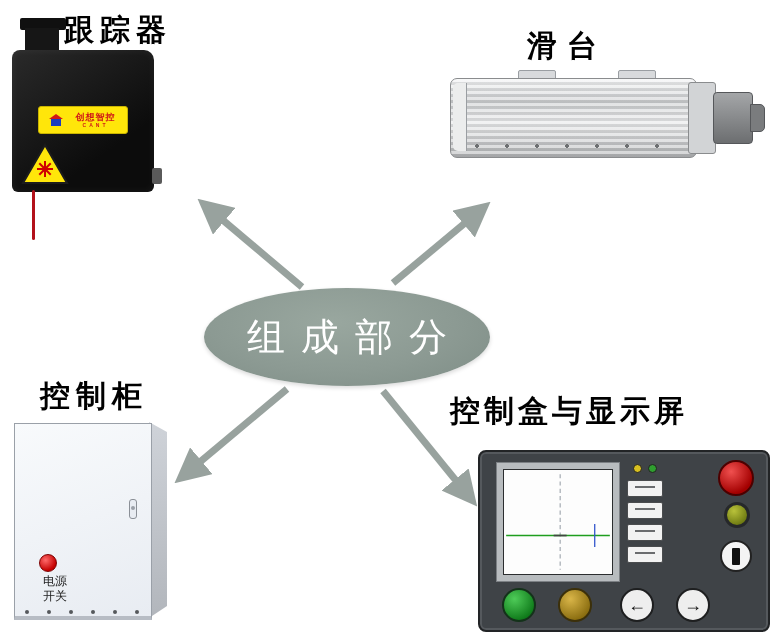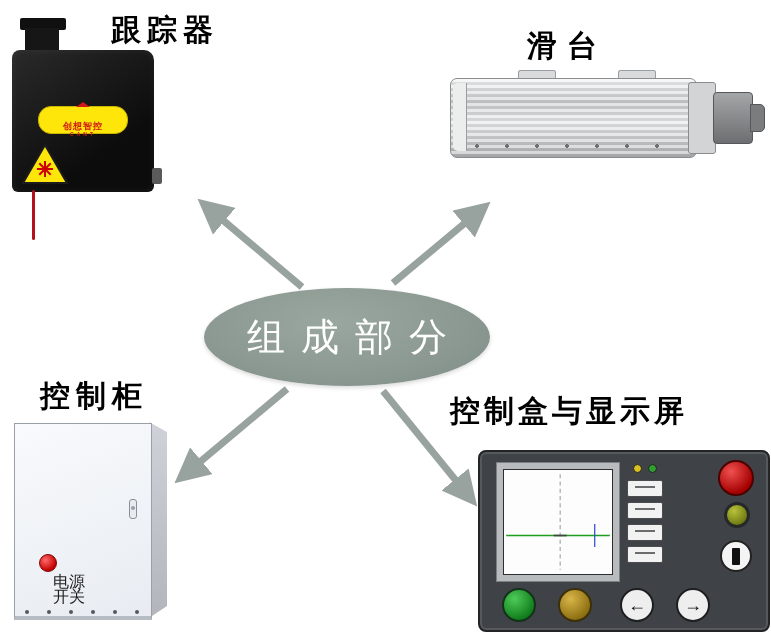--- a/index.html
+++ b/index.html
@@ -7,33 +7,33 @@
 
   
   .arrows{position:absolute;left:0;top:0;width:771px;height:639px;}
   .ellipse{position:absolute;left:204px;top:288px;width:286px;height:98px;border-radius:50%;
            background:radial-gradient(ellipse at 45% 35%, #99a79f, #8c9a93 55%, #7e8d86);
            display:flex;align-items:center;justify-content:center;box-shadow:0 2px 4px rgba(0,0,0,.15);}
   .ellipse span{color:#ffffff;font-size:38px;font-weight:normal;letter-spacing:16px;padding-left:16px;white-space:nowrap;}
 
   
   .node-label{position:absolute;color:#000;font-weight:bold;font-size:30px;letter-spacing:6px;white-space:nowrap;}
-  .lbl-tracker{left:64px;top:10px;margin-left:47px;}
+  .lbl-tracker{left:64px;top:10px;}
   .lbl-slide{left:527px;top:26px;letter-spacing:10px;}
   .lbl-cabinet{left:40px;top:376px;}
   .lbl-controlbox{left:450px;top:391px;letter-spacing:4px;}
 
   
   .tracker{position:absolute;left:12px;top:18px;width:170px;height:225px;}
   .tracker .cap{position:absolute;left:8px;top:0;width:46px;height:12px;background:#101010;border-radius:2px;}
   .tracker .chimney{position:absolute;left:13px;top:10px;width:34px;height:26px;background:#161616;}
   .tracker .body{position:absolute;left:0;top:32px;width:142px;height:142px;border-radius:8px 10px 6px 6px;
                  background:linear-gradient(145deg,#2a2a2a,#0c0c0c 70%);box-shadow:inset 0 0 8px rgba(255,255,255,.06);}
   .tracker .logo{position:absolute;left:26px;top:56px;width:88px;height:26px;background:#ffe60a;border:1px solid #c9b400;
-                 border-radius:13px;display:flex;align-items:center;justify-content:center;gap:15px;flex-direction:column;}
+                 border-radius:3px;display:flex;align-items:center;justify-content:center;gap:15px;}
   .logo-house{width:10px;height:7px;background:#1a3bbf;position:relative;margin-top:4px;}
   .logo-house::before{content:"";position:absolute;left:-2px;top:-5px;border-left:7px solid transparent;border-right:7px solid transparent;border-bottom:5px solid #d01818;}
   .logo-texts{display:flex;flex-direction:column;align-items:center;line-height:1;}
   .logo-brand{color:#d01818;font-size:9px;font-weight:bold;letter-spacing:1px;}
   .logo-sub{color:#d01818;font-size:5px;font-weight:bold;letter-spacing:3px;margin-top:1px;}
   .tracker .warn{position:absolute;left:8px;top:92px;}
   .tracker .connector{position:absolute;left:140px;top:150px;width:10px;height:16px;background:#5a5a5a;border-radius:2px;}
   .tracker .wire{position:absolute;left:20px;top:172px;width:3px;height:50px;background:#b3111b;border-radius:2px;}
 
   
@@ -54,21 +54,21 @@
   
   .cabinet{position:absolute;left:14px;top:420px;width:170px;height:205px;}
   .cabinet .sideface{position:absolute;left:135px;top:0;width:18px;height:198px;background:linear-gradient(#cfd3d9,#b2b6bc);
       clip-path:polygon(0 1%,100% 6%,100% 94%,0 100%);}
   .cabinet .front{position:absolute;left:0;top:3px;width:136px;height:192px;background:linear-gradient(160deg,#f8fafc,#e8ecf2);
       border:1px solid #9aa0a8;border-bottom:4px solid #b7bcc4;}
   .cabinet .handle{position:absolute;left:114px;top:75px;width:6px;height:18px;border:1px solid #8b9097;border-radius:3px;background:#e8ecf2;}
   .cabinet .handle::after{content:"";position:absolute;left:0.5px;top:6px;width:4px;height:4px;border-radius:50%;background:#9aa0a8;}
   .cabinet .power-btn{position:absolute;left:24px;top:130px;width:16px;height:16px;border-radius:50%;
       background:radial-gradient(circle at 35% 32%,#ff6a6a,#c40000 70%);border:1px solid #7d0000;}
-  .cabinet .power-text{position:absolute;left:38px;top:150px;font-size:16px;line-height:15px;color:#1c1c1c;}
+  .cabinet .power-text{position:absolute;left:28px;top:150px;font-size:12px;line-height:15px;color:#1c1c1c;}
   .cabinet .screws{position:absolute;left:10px;top:186px;width:4px;height:4px;border-radius:50%;background:#55585c;
       box-shadow:22px 0 0 #55585c,44px 0 0 #55585c,66px 0 0 #55585c,88px 0 0 #55585c,110px 0 0 #55585c;}
 
   
   .panel{position:absolute;left:478px;top:450px;width:288px;height:178px;background:#3f4347;border:2px solid #222426;border-radius:8px;
       box-shadow:inset 0 0 0 2px #55595d;}
   .panel .bezel{position:absolute;left:16px;top:10px;width:122px;height:118px;background:#b8bcbf;border:1px solid #7c8084;}
   .panel .screen{position:absolute;left:6px;top:6px;width:108px;height:104px;background:#fdfdfd;border:1px solid #2b2d2f;}
   .panel .screen svg{display:block;width:100%;height:100%;}
   .panel .minicol{position:absolute;left:146px;top:12px;width:38px;height:116px;display:flex;flex-direction:column;align-items:center;gap:5px;}

